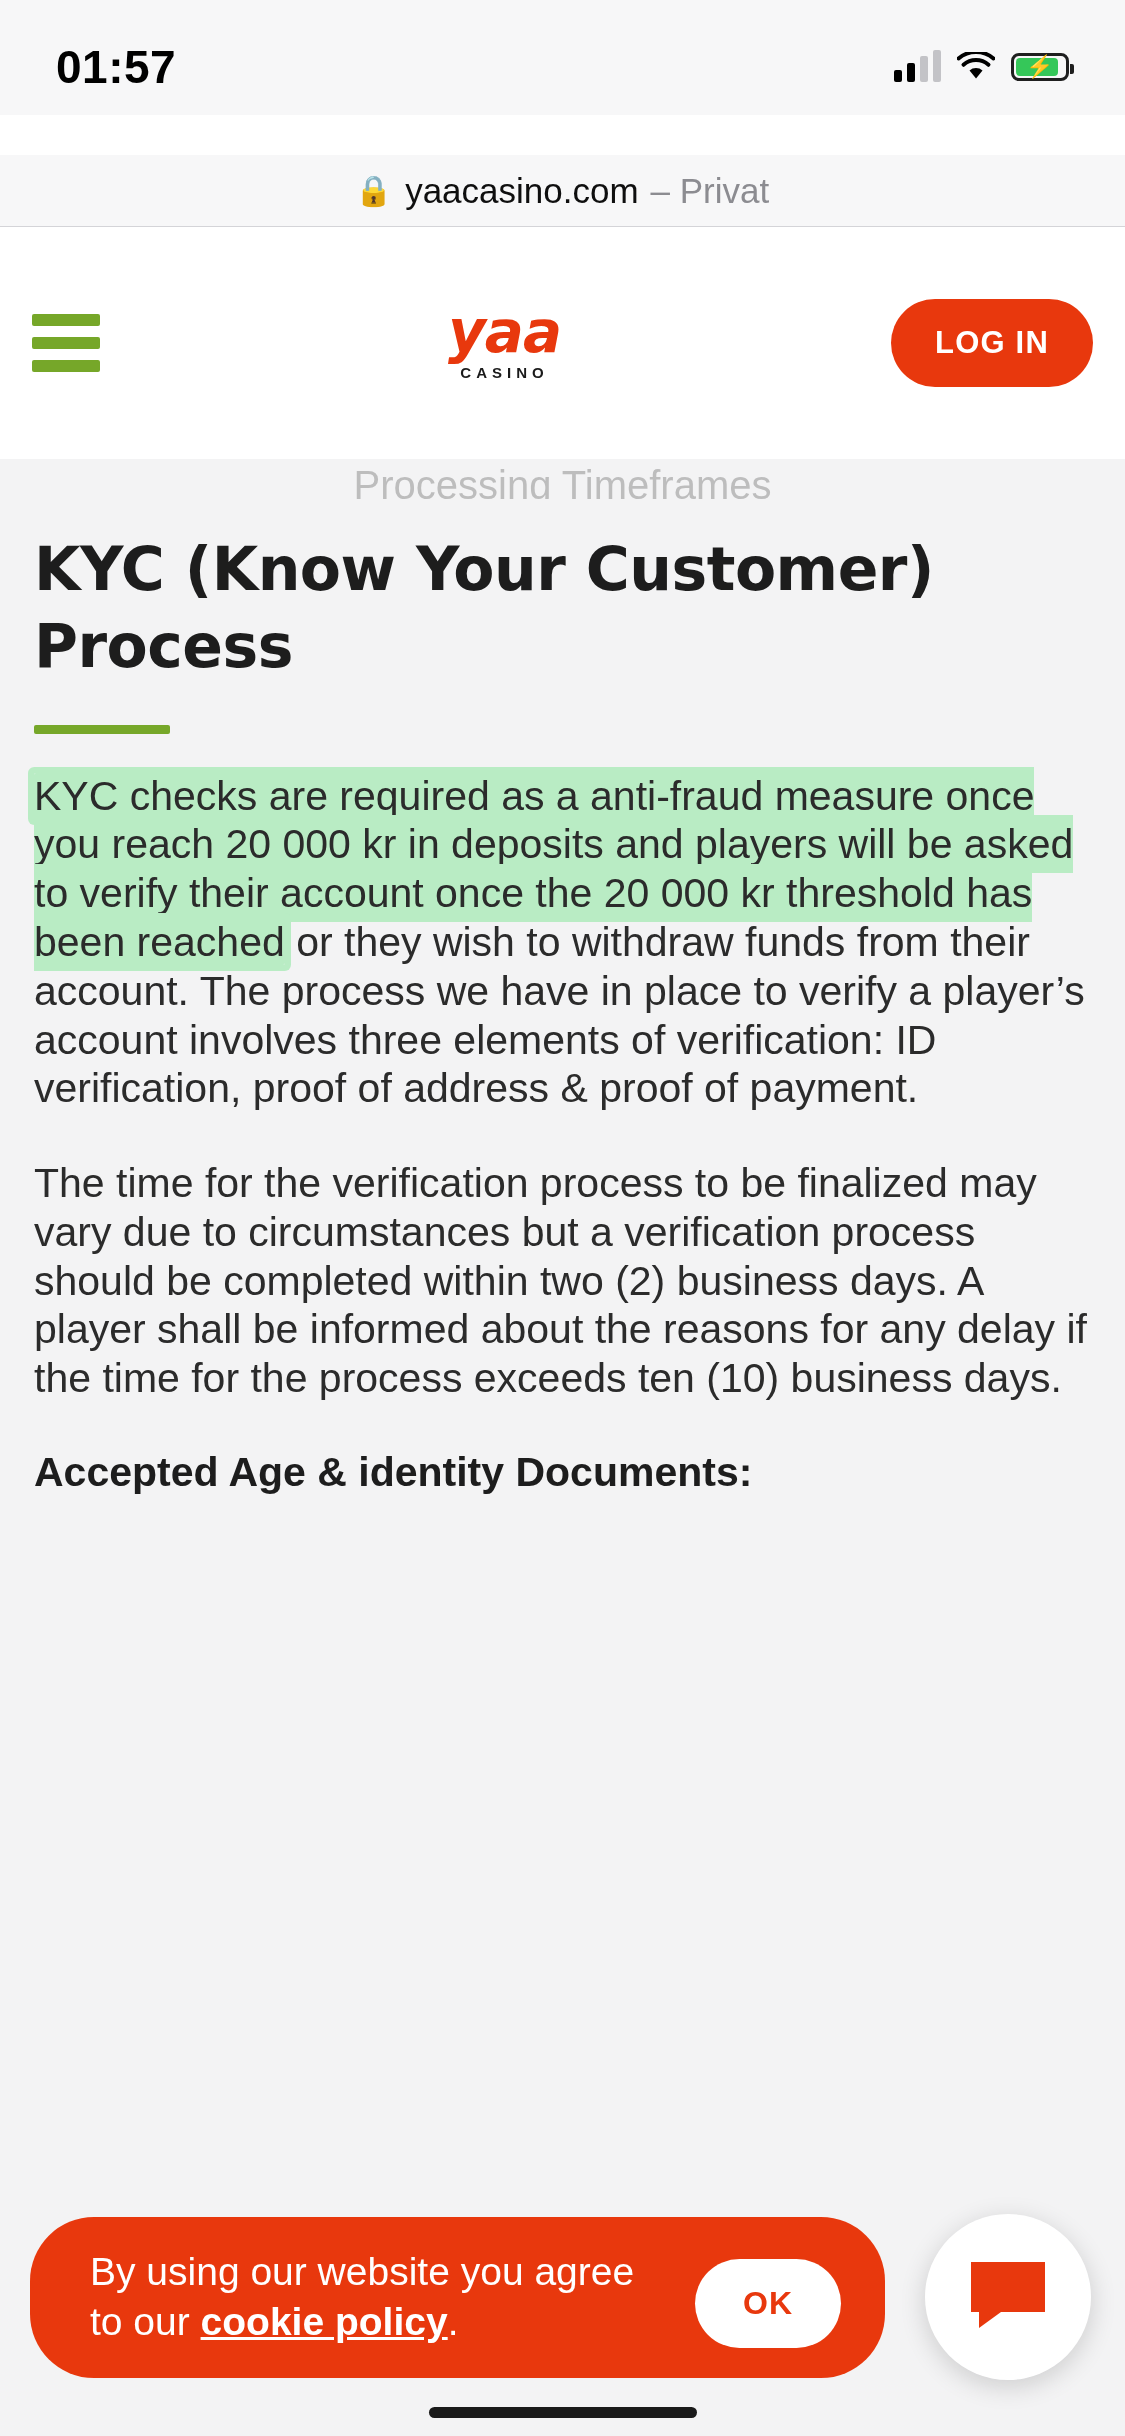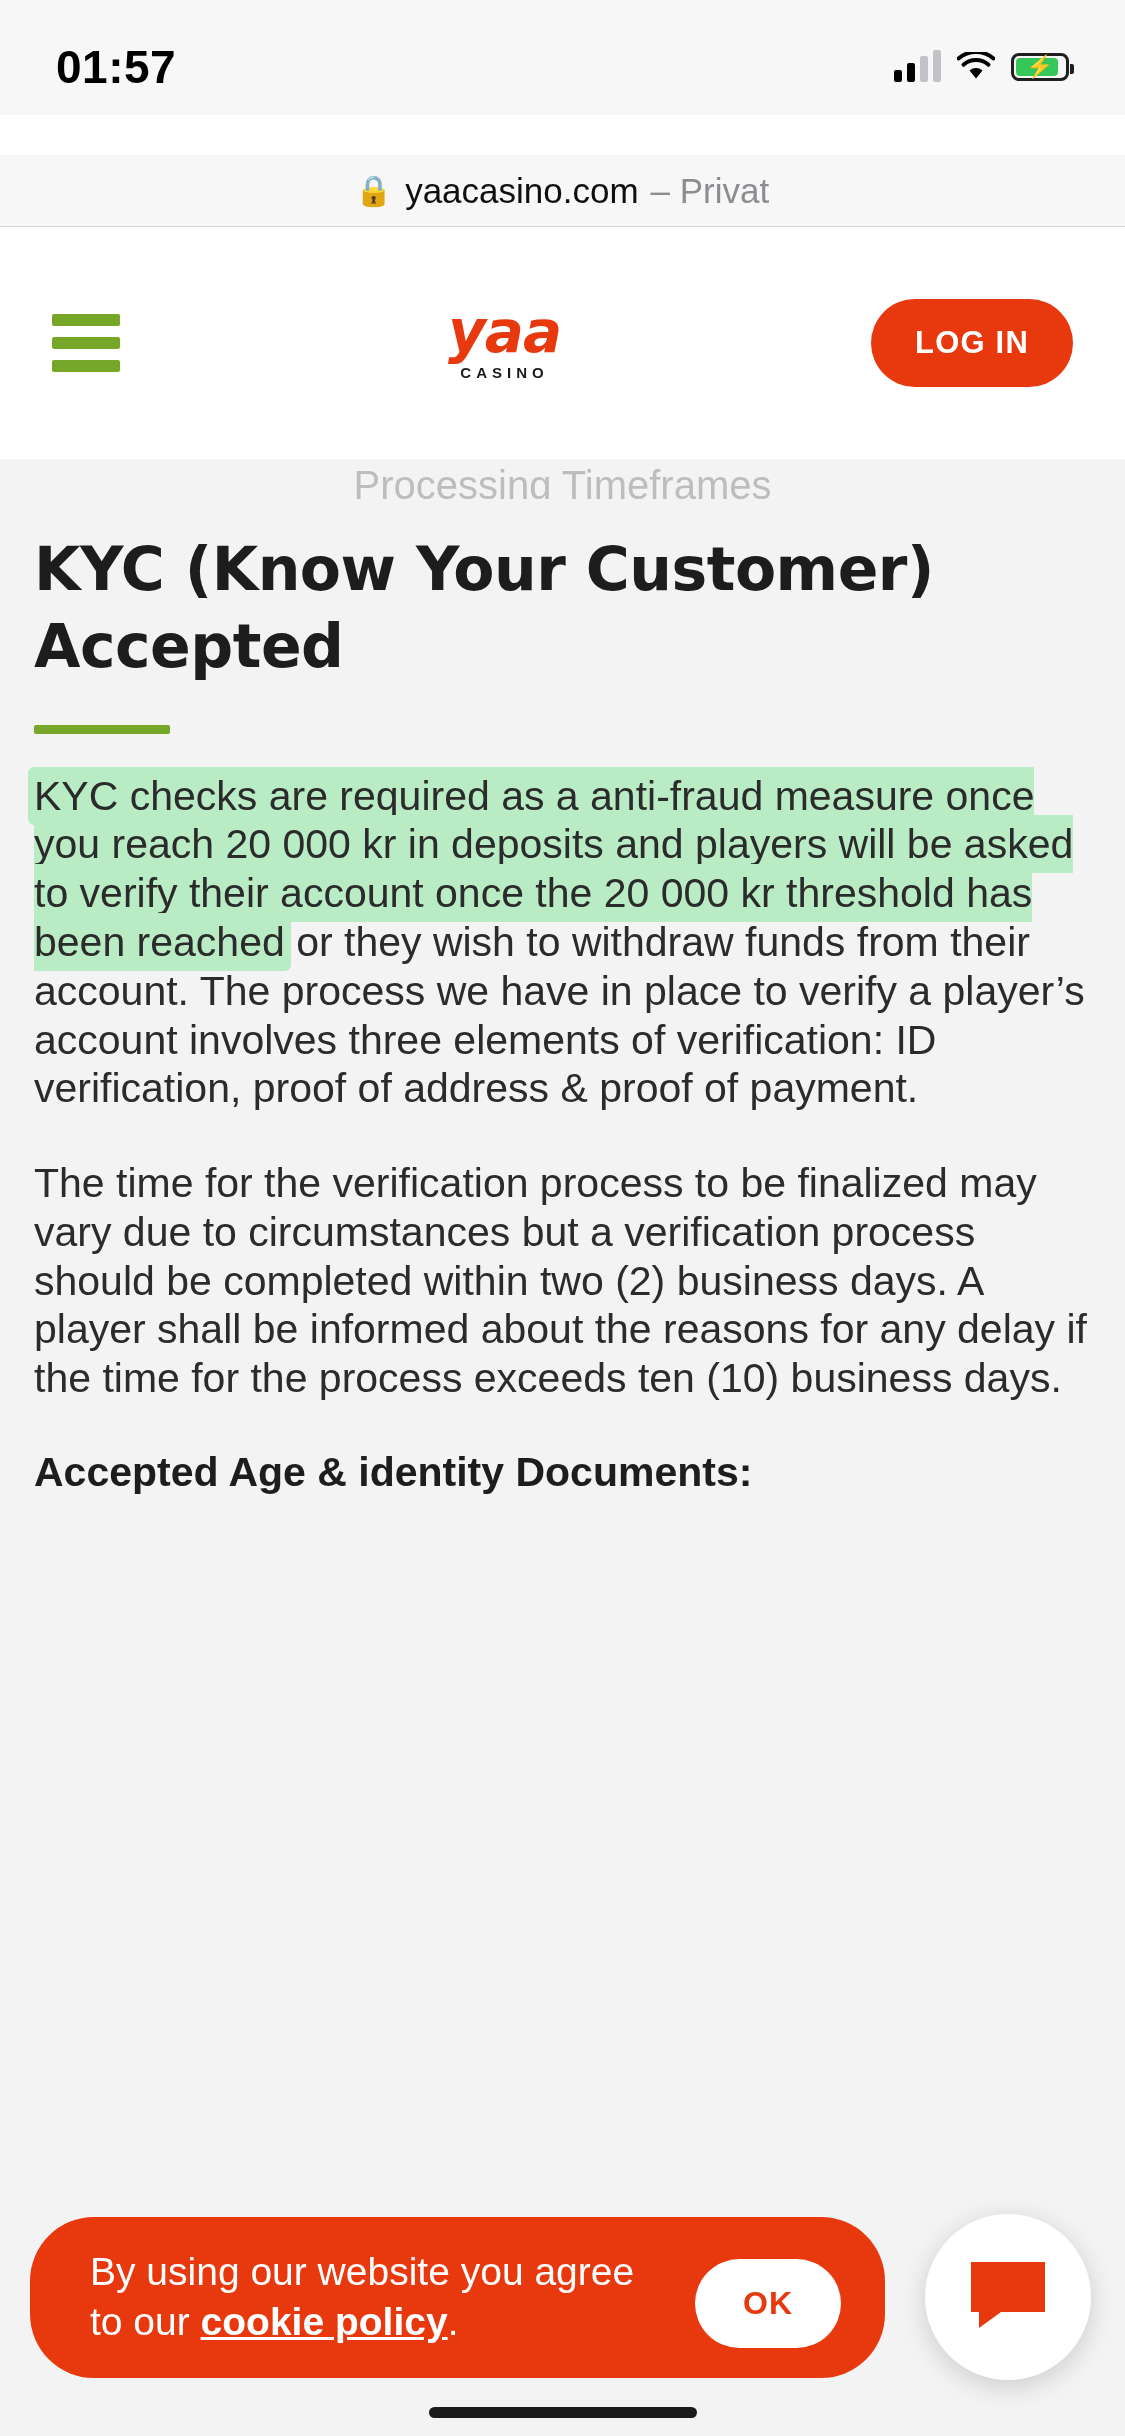--- a/index.html
+++ b/index.html
@@ -115,21 +115,21 @@
   .url-domain { color: #0f0f0f; font-weight: 400; }
   .url-private { color: #8c8c91; }
 
   
   .siteheader {
     height: 152px;
     background: #ffffff;
     display: flex;
     align-items: center;
     justify-content: space-between;
-    padding: 0 52px;
+    padding: 0 32px;
     flex: 0 0 auto;
     position: relative;
     z-index: 5;
   }
   .burger {
     width: 68px;
     display: flex;
     flex-direction: column;
     gap: 11px;
     cursor: pointer;
@@ -362,21 +362,21 @@
       <div class="logo-main">yaa</div>
       <div class="logo-sub">CASINO</div>
     </div>
     <button class="login-btn">LOG IN</button>
   </div>
 
   <div class="content">
 
     <div class="clipped-top">Processing Timeframes</div>
 
-    <h1 class="title">KYC (Know Your Customer) Accepted</h1>
+    <h1 class="title">KYC (Know Your Customer) Process</h1>
 
     <div class="rule"></div>
 
     <p class="body"><span class="hl">KYC checks are required as a anti-fraud measure once you reach 20 000 kr in deposits and players will be asked to verify their account once the 20 000 kr threshold has been reached</span><span> or they wish to withdraw funds from their account. The process we have in place to verify a player’s account involves three elements of verification: ID verification, proof of address &amp; proof of payment.</span></p>
 
     <p class="body">The time for the verification process to be finalized may vary due to circumstances but a verification process should be completed within two (2) business days. A player shall be informed about the reasons for any delay if the time for the process exceeds ten (10) business days.</p>
 
     <h2 class="subhead">Accepted Age &amp; identity Documents:</h2>
 
 

